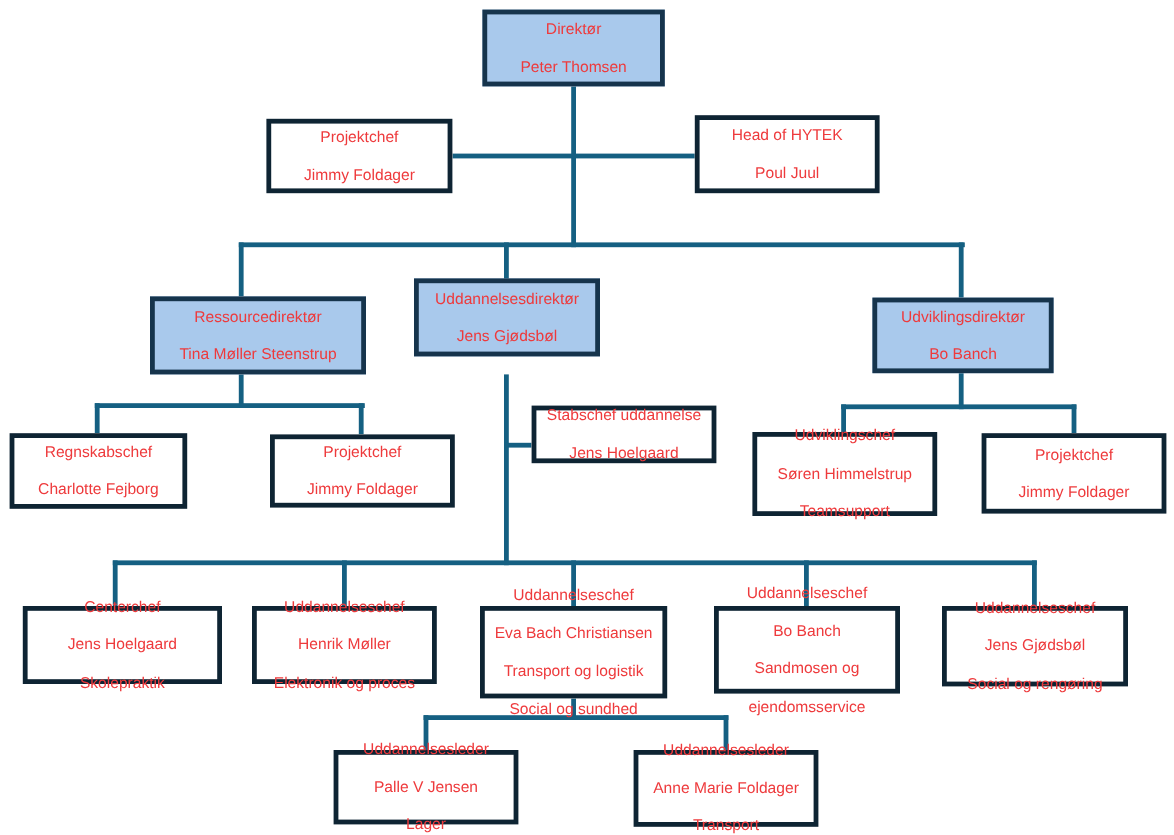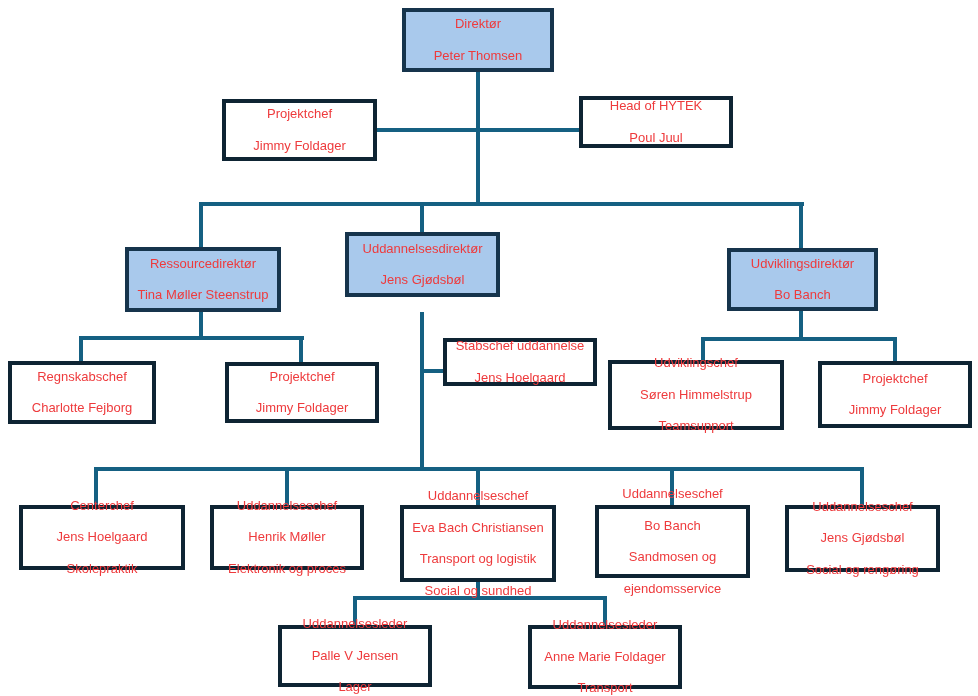--- a/index.html
+++ b/index.html
@@ -51,26 +51,26 @@
 
   <div class="node primary" style="left:402px;top:8px;width:152px;height:64px">
     <span class="line">Direktør</span>
     <span class="line">Peter Thomsen</span>
   </div>
 
   <div class="node secondary" style="left:222px;top:99px;width:155px;height:62px">
     <span class="line">Projektchef</span>
     <span class="line">Jimmy Foldager</span>
   </div>
-  <div class="node secondary" style="left:579px;top:96px;width:154px;height:52px">
+  <div class="node secondary" style="left:579px;top:96px;width:154px;height:65px">
     <span class="line">Head of HYTEK</span>
     <span class="line">Poul Juul</span>
   </div>
 
-  <div class="node primary" style="left:125px;top:247px;width:156px;height:65px">
+  <div class="node primary" style="left:125px;top:247px;width:180px;height:65px">
     <span class="line">Ressourcedirektør</span>
     <span class="line">Tina Møller Steenstrup</span>
   </div>
   <div class="node primary" style="left:345px;top:232px;width:155px;height:65px">
     <span class="line">Uddannelsesdirektør</span>
     <span class="line">Jens Gjødsbøl</span>
   </div>
   <div class="node primary" style="left:727px;top:248px;width:151px;height:63px">
     <span class="line">Udviklingsdirektør</span>
     <span class="line">Bo Banch</span>
@@ -81,21 +81,21 @@
     <span class="line">Charlotte Fejborg</span>
   </div>
   <div class="node secondary" style="left:225px;top:362px;width:154px;height:61px">
     <span class="line">Projektchef</span>
     <span class="line">Jimmy Foldager</span>
   </div>
   <div class="node secondary" style="left:443px;top:338px;width:154px;height:48px">
     <span class="line">Stabschef uddannelse</span>
     <span class="line">Jens Hoelgaard</span>
   </div>
-  <div class="node secondary" style="left:608px;top:360px;width:176px;height:70px">
+  <div class="node secondary" style="left:627px;top:360px;width:154px;height:70px">
     <span class="line">Udviklingschef</span>
     <span class="line">Søren Himmelstrup</span>
     <span class="line">Teamsupport</span>
   </div>
   <div class="node secondary" style="left:818px;top:361px;width:154px;height:67px">
     <span class="line">Projektchef</span>
     <span class="line">Jimmy Foldager</span>
   </div>
 
   <div class="node secondary" style="left:19px;top:505px;width:166px;height:65px">

